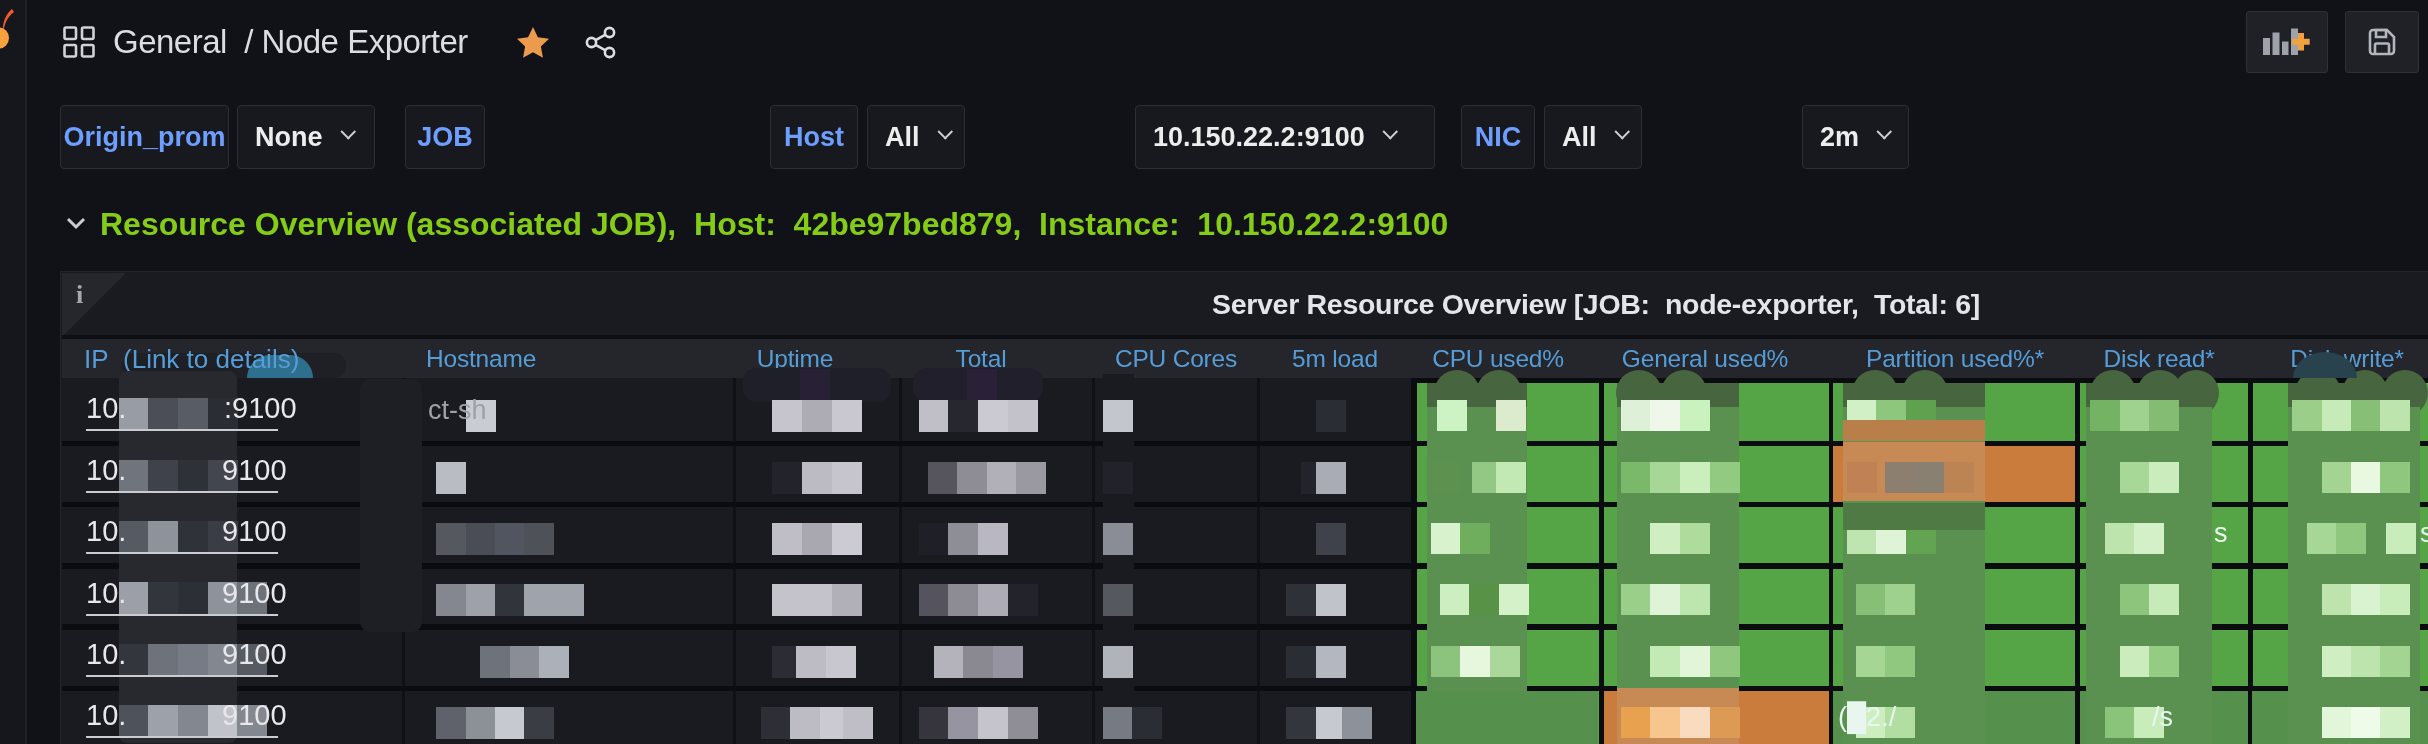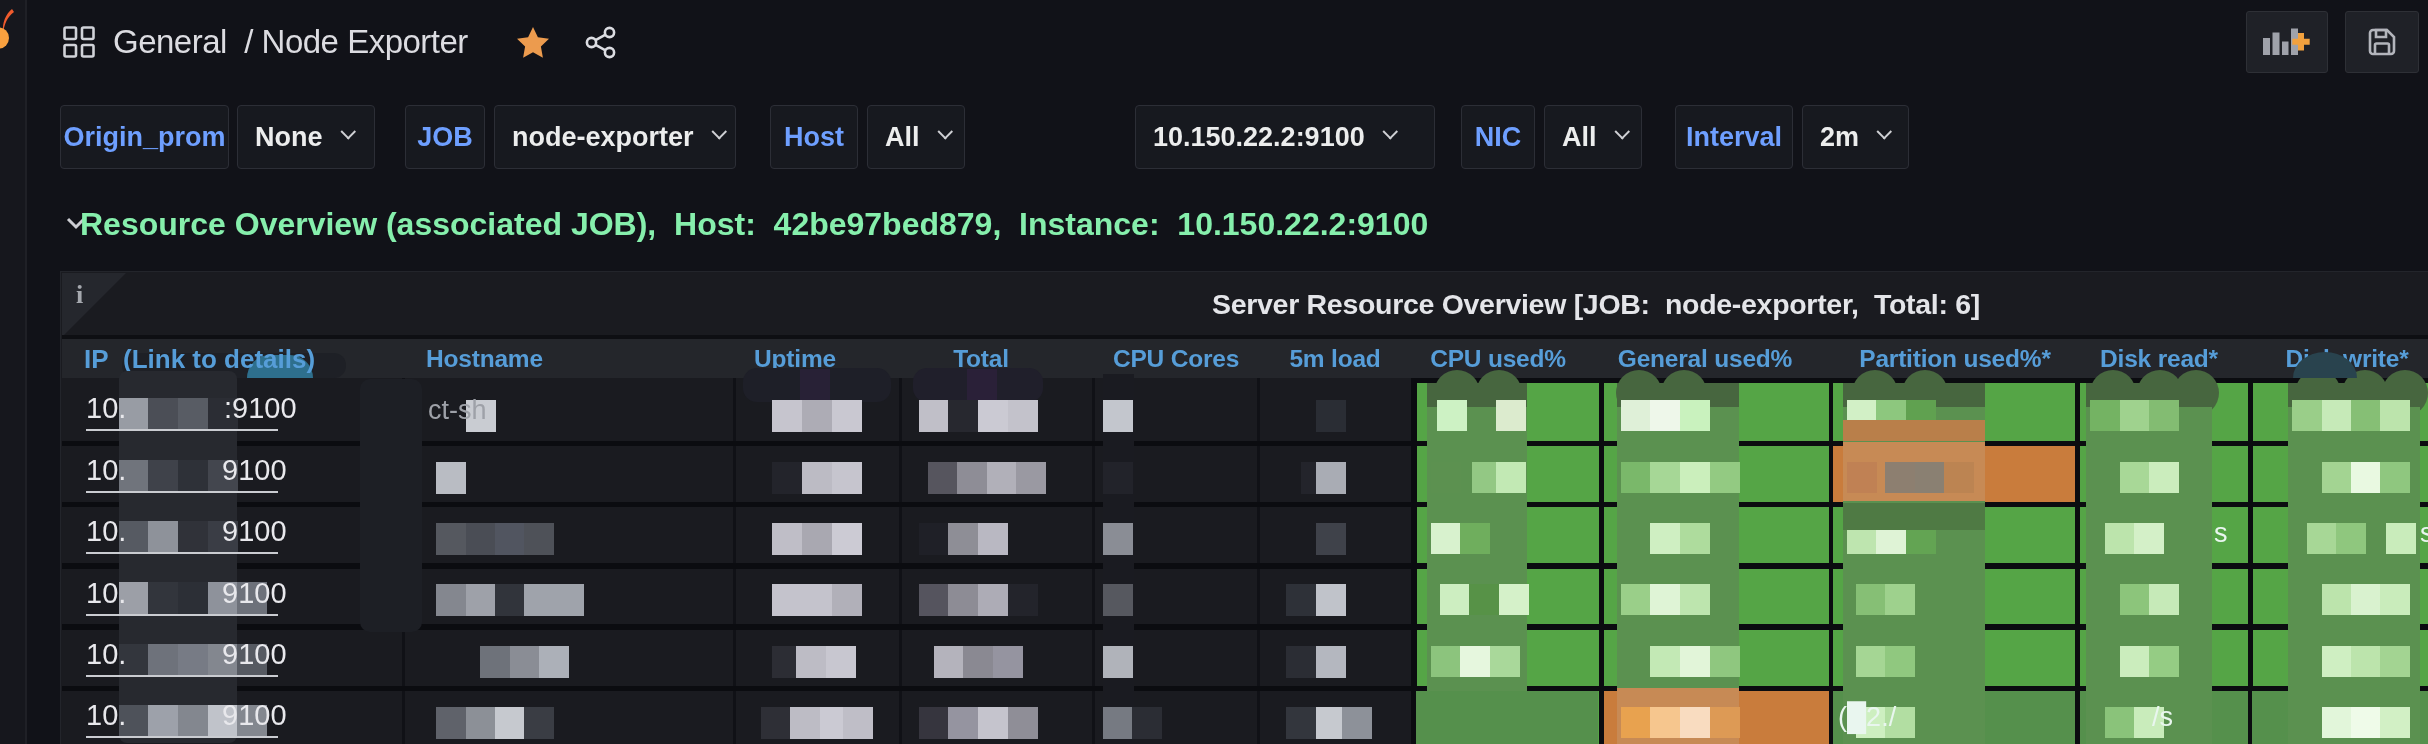--- a/index.html
+++ b/index.html
@@ -6,21 +6,21 @@
  font-family:"Liberation Sans",sans-serif;}
 #root{position:relative;width:2428px;height:744px;background:#111218;overflow:hidden}
 .abs{position:absolute}
 
 .fbox{position:absolute;top:105px;height:64px;background:#17191f;border:1.5px solid #2c2e36;
  border-radius:4px;display:flex;align-items:center;justify-content:center;font-size:27px;font-weight:600}
 .flabel{color:#6e9fff;font-weight:600}
 .fvalue{color:#eceded;justify-content:flex-start;padding-left:17px}
 .chev{display:inline-block;width:10.5px;height:10.5px;border-right:2.5px solid #cfd0d4;border-bottom:2.5px solid #cfd0d4;
  transform:rotate(45deg) translate(-2px,-2px);margin-left:20px;margin-top:-6px}
-.th{position:absolute;top:345px;height:28px;line-height:28px;font-size:24.5px;font-weight:700;color:#569dd8;white-space:nowrap;letter-spacing:-0.2px}.ip{position:absolute;font-size:29px;color:#e8e8ec;white-space:nowrap;z-index:10}
+.th{position:absolute;top:345px;height:28px;line-height:28px;font-size:24.5px;font-weight:400;color:#569dd8;white-space:nowrap;letter-spacing:-0.2px}.ip{position:absolute;font-size:29px;color:#e8e8ec;white-space:nowrap;z-index:10}
 .ipu{position:absolute;height:2px;background:#caccd1;z-index:10}</style></head>
 <body>
 <div id="root">
 <div class="abs" style="left:0;top:0;width:27px;height:744px;background:#16171d;border-right:2px solid #1f2026"></div>
     <svg class="abs" style="left:0;top:6px" width="27" height="52" viewBox="0 0 27 52">
 <path d="M 12 3 C 6 8 2 16 3 27 C 4.5 18 7 11 14 6 Z" fill="#ef5b2d"></path>
 <ellipse cx="-1" cy="32" rx="10" ry="10.5" fill="#f9a13f"></ellipse>
 </svg>
     <svg class="abs" style="left:63px;top:26px" width="32" height="32" viewBox="0 0 32 32">
 <g fill="none" stroke="#d0d2d8" stroke-width="2.6">
@@ -60,47 +60,42 @@
 <path d="M8 2 h10 v7 h-10 Z"></path>
 <path d="M7 26 v-9 a1.5 1.5 0 0 1 1.5 -1.5 h11 a1.5 1.5 0 0 1 1.5 1.5 v9"></path>
 </g>
     </svg>
     <div class="fbox fvalue" style="left:237px;width:138px">
       <span>None</span>
       <span class="chev"></span>
     </div>
     <div class="fbox flabel" style="left:60px;width:169px">Origin_prom</div>
     <div class="fbox flabel" style="left:405px;width:80px">JOB</div>
-    <div class="fbox fvalue" style="left:494px;width:242px">
-      <span>node-exporter</span>
-      <span class="chev"></span>
-    </div>
     <div class="fbox flabel" style="left:770px;width:88px">Host</div>
     <div class="fbox fvalue" style="left:867px;width:98px">
       <span>All</span>
       <span class="chev"></span>
     </div>
     <div class="fbox fvalue" style="left:1135px;width:300px">
       <span>10.150.22.2:9100</span>
       <span class="chev"></span>
     </div>
     <div class="fbox flabel" style="left:1461px;width:74px">NIC</div>
     <div class="fbox fvalue" style="left:1544px;width:98px">
       <span>All</span>
       <span class="chev"></span>
     </div>
-    <div class="fbox flabel" style="left:1675px;width:118px">Interval</div>
     <div class="fbox fvalue" style="left:1802px;width:107px">
       <span>2m</span>
       <span class="chev"></span>
     </div>
     <svg class="abs" style="left:66px;top:216px" width="20" height="14" viewBox="0 0 20 14">
 <path d="M2 3 l8 8 8 -8" fill="none" stroke="#cccdd2" stroke-width="3"></path>
 </svg>
-    <div class="abs" style="left:80px;top:205px;height:38px;line-height:38px;font-size:32px;font-weight:700;color:#86efac">Resource Overview (associated JOB),&nbsp;&nbsp;Host:&nbsp; 42be97bed879,&nbsp;&nbsp;Instance:&nbsp; 10.150.22.2:9100</div>
+    <div class="abs" style="left:100px;top:205px;height:38px;line-height:38px;font-size:32px;font-weight:700;color:#84cc16">Resource Overview (associated JOB),&nbsp;&nbsp;Host:&nbsp; 42be97bed879,&nbsp;&nbsp;Instance:&nbsp; 10.150.22.2:9100</div>
     <div class="abs" style="left:60px;top:271px;width:2374px;height:473px;background:#1a1b20;border:1.5px solid #23252b;border-bottom:none"></div>
     <svg class="abs" style="left:62px;top:273px" width="64" height="64" viewBox="0 0 64 64">
 <path d="M0 0 H64 L0 64 Z" fill="#25272d"></path>
 <text x="14" y="30" font-size="26" font-weight="bold" fill="#a5a8ae" font-family="Liberation Serif,serif">i</text>
 </svg>
     <div class="abs" style="left:1596px;top:288px;transform:translateX(-50%);font-size:28.5px;font-weight:700;color:#e4e5e9;white-space:nowrap;letter-spacing:-0.3px">Server Resource Overview&nbsp;[JOB:&nbsp; node-exporter,&nbsp;&nbsp;Total:&nbsp;6]</div>
     <div class="abs" style="left:62px;top:339px;width:2372px;height:39px;background:#24262b"></div>
     <div class="abs" style="left:62px;top:335px;width:2372px;height:4px;background:#0e0f13"></div>
     <div class="abs" style="left:122px;top:353px;width:224px;height:25px;background:#1e2026;border-radius:12px"></div>
     <div class="abs" style="left:247px;top:355px;width:66px;height:23px;background:#2e6f8d;border-radius:33px 33px 0 0"></div>

